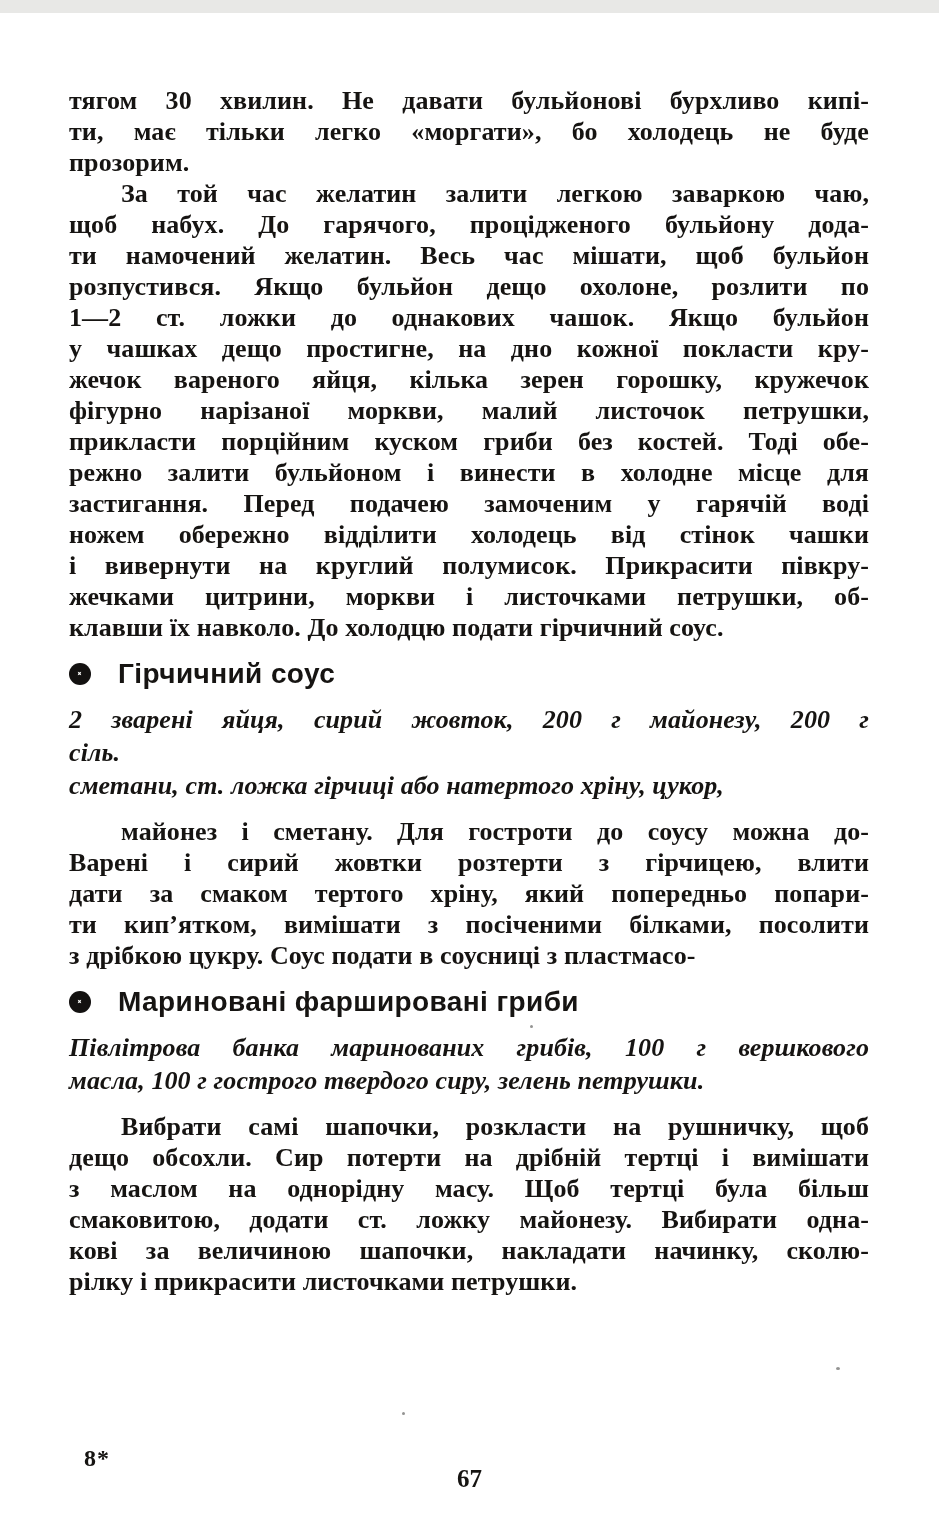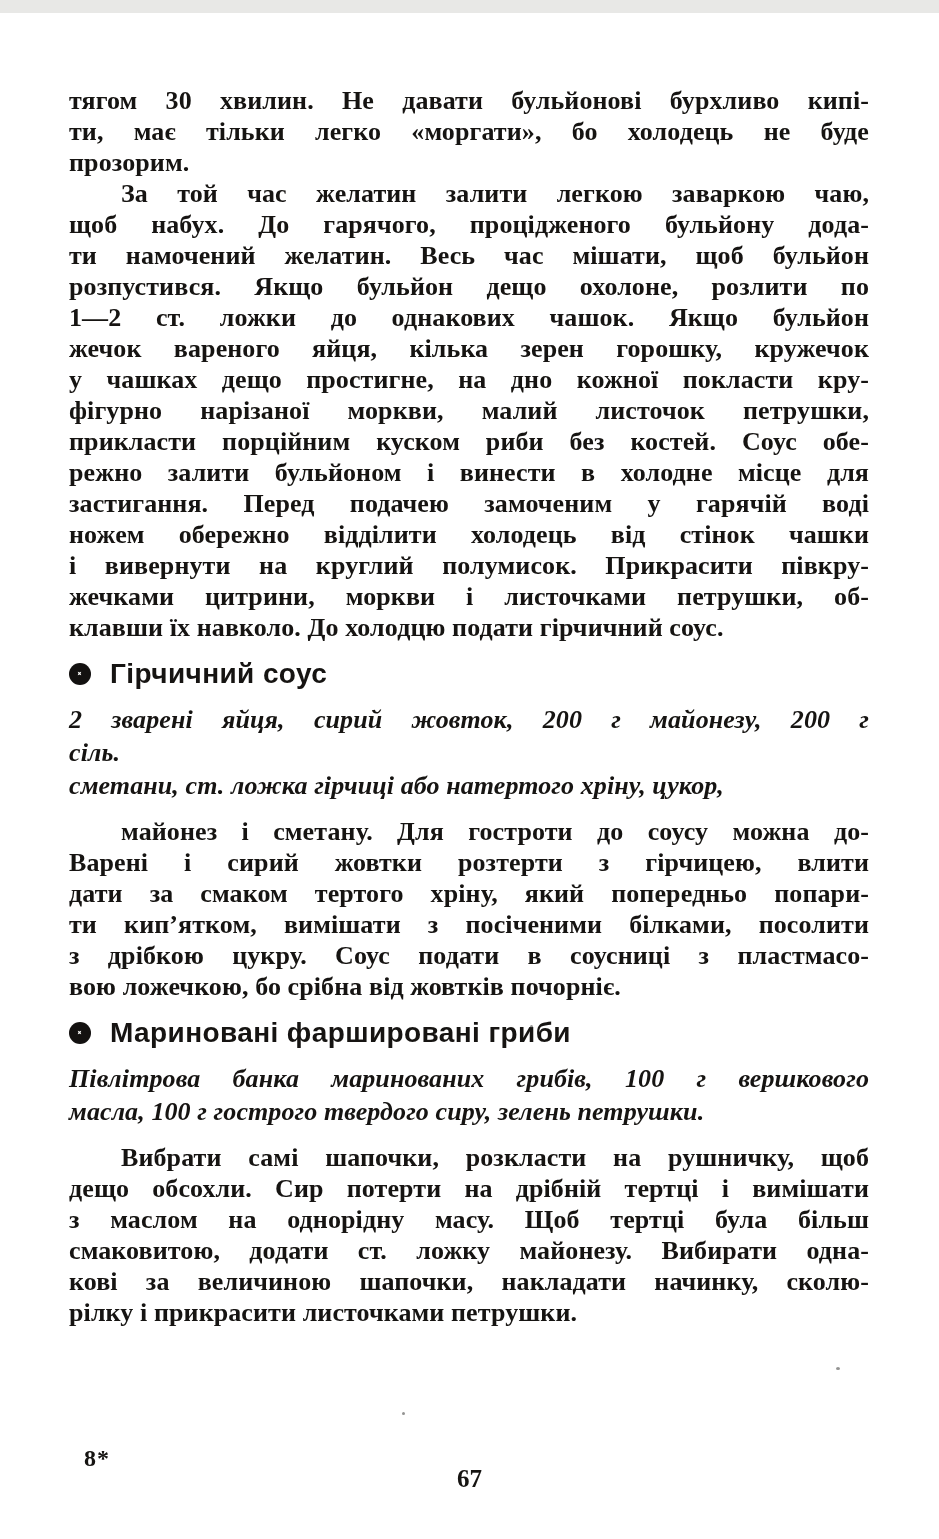--- a/index.html
+++ b/index.html
@@ -41,20 +41,21 @@
   }
   .heading {
     display: flex;
     align-items: center;
     margin: 14px 0 10px 0;
     font-family: "Liberation Sans", "DejaVu Sans", sans-serif;
     font-weight: bold;
     font-size: 28px;
     line-height: 34px;
     letter-spacing: 0.4px;
+    gap: 8px;
   }
   .heading .bullet {
     position: relative;
     width: 22px;
     height: 22px;
     border-radius: 50%;
     background: #131110;
     margin-right: 19px;
     flex: 0 0 auto;
   }
@@ -99,24 +100,24 @@
         <div class="line">ти, має тільки легко «моргати», бо холодець не буде</div>
         <div class="line">прозорим.</div>
       </div>
 
     <div class="para indent">
         <div class="line">За той час желатин залити легкою заваркою чаю,</div>
         <div class="line">щоб набух. До гарячого, процідженого бульйону дода-</div>
         <div class="line">ти намочений желатин. Весь час мішати, щоб бульйон</div>
         <div class="line">розпустився. Якщо бульйон дещо охолоне, розлити по</div>
         <div class="line">1—2 ст. ложки до однакових чашок. Якщо бульйон</div>
+        <div class="line">у чашках дещо простигне, на дно кожної покласти кру-</div>
         <div class="line">жечок вареного яйця, кілька зерен горошку, кружечок</div>
-        <div class="line">у чашках дещо простигне, на дно кожної покласти кру-</div>
         <div class="line">фігурно нарізаної моркви, малий листочок петрушки,</div>
-        <div class="line">прикласти порційним куском риби без костей. Соус обе-</div>
+        <div class="line">прикласти порційним куском гриби без костей. Тоді обе-</div>
         <div class="line">режно залити бульйоном і винести в холодне місце для</div>
         <div class="line">застигання. Перед подачею замоченим у гарячій воді</div>
         <div class="line">ножем обережно відділити холодець від стінок чашки</div>
         <div class="line">і вивернути на круглий полумисок. Прикрасити півкру-</div>
         <div class="line">жечками цитрини, моркви і листочками петрушки, об-</div>
         <div class="line">клавши їх навколо. До холодцю подати гірчичний соус.</div>
       </div>
 
     <section>
       <h2 class="heading">
@@ -127,21 +128,20 @@
           <div class="line">2 зварені яйця, сирий жовток, 200 г майонезу, 200 г</div>
           <div class="line">сіль.</div>
           <div class="line">сметани, ст. ложка гірчиці або натертого хріну, цукор,</div>
         </div>
       <div class="para indent section-body">
           <div class="line">майонез і сметану. Для гостроти до соусу можна до-</div>
           <div class="line">Варені і сирий жовтки розтерти з гірчицею, влити</div>
           <div class="line">дати за смаком тертого хріну, який попередньо попари-</div>
           <div class="line">ти кип’ятком, вимішати з посіченими білками, посолити</div>
           <div class="line">з дрібкою цукру. Соус подати в соусниці з пластмасо-</div>
-          <div class="line">вою ложечкою, бо срібна від жовтків почорніє.</div>
         </div>
     </section>
 
     <section>
       <h2 class="heading">
         <span class="bullet"></span>
         <span>Мариновані фаршировані гриби</span>
       </h2>
       <div class="para ingredients">
           <div class="line">Півлітрова банка маринованих грибів, 100 г вершкового</div>

